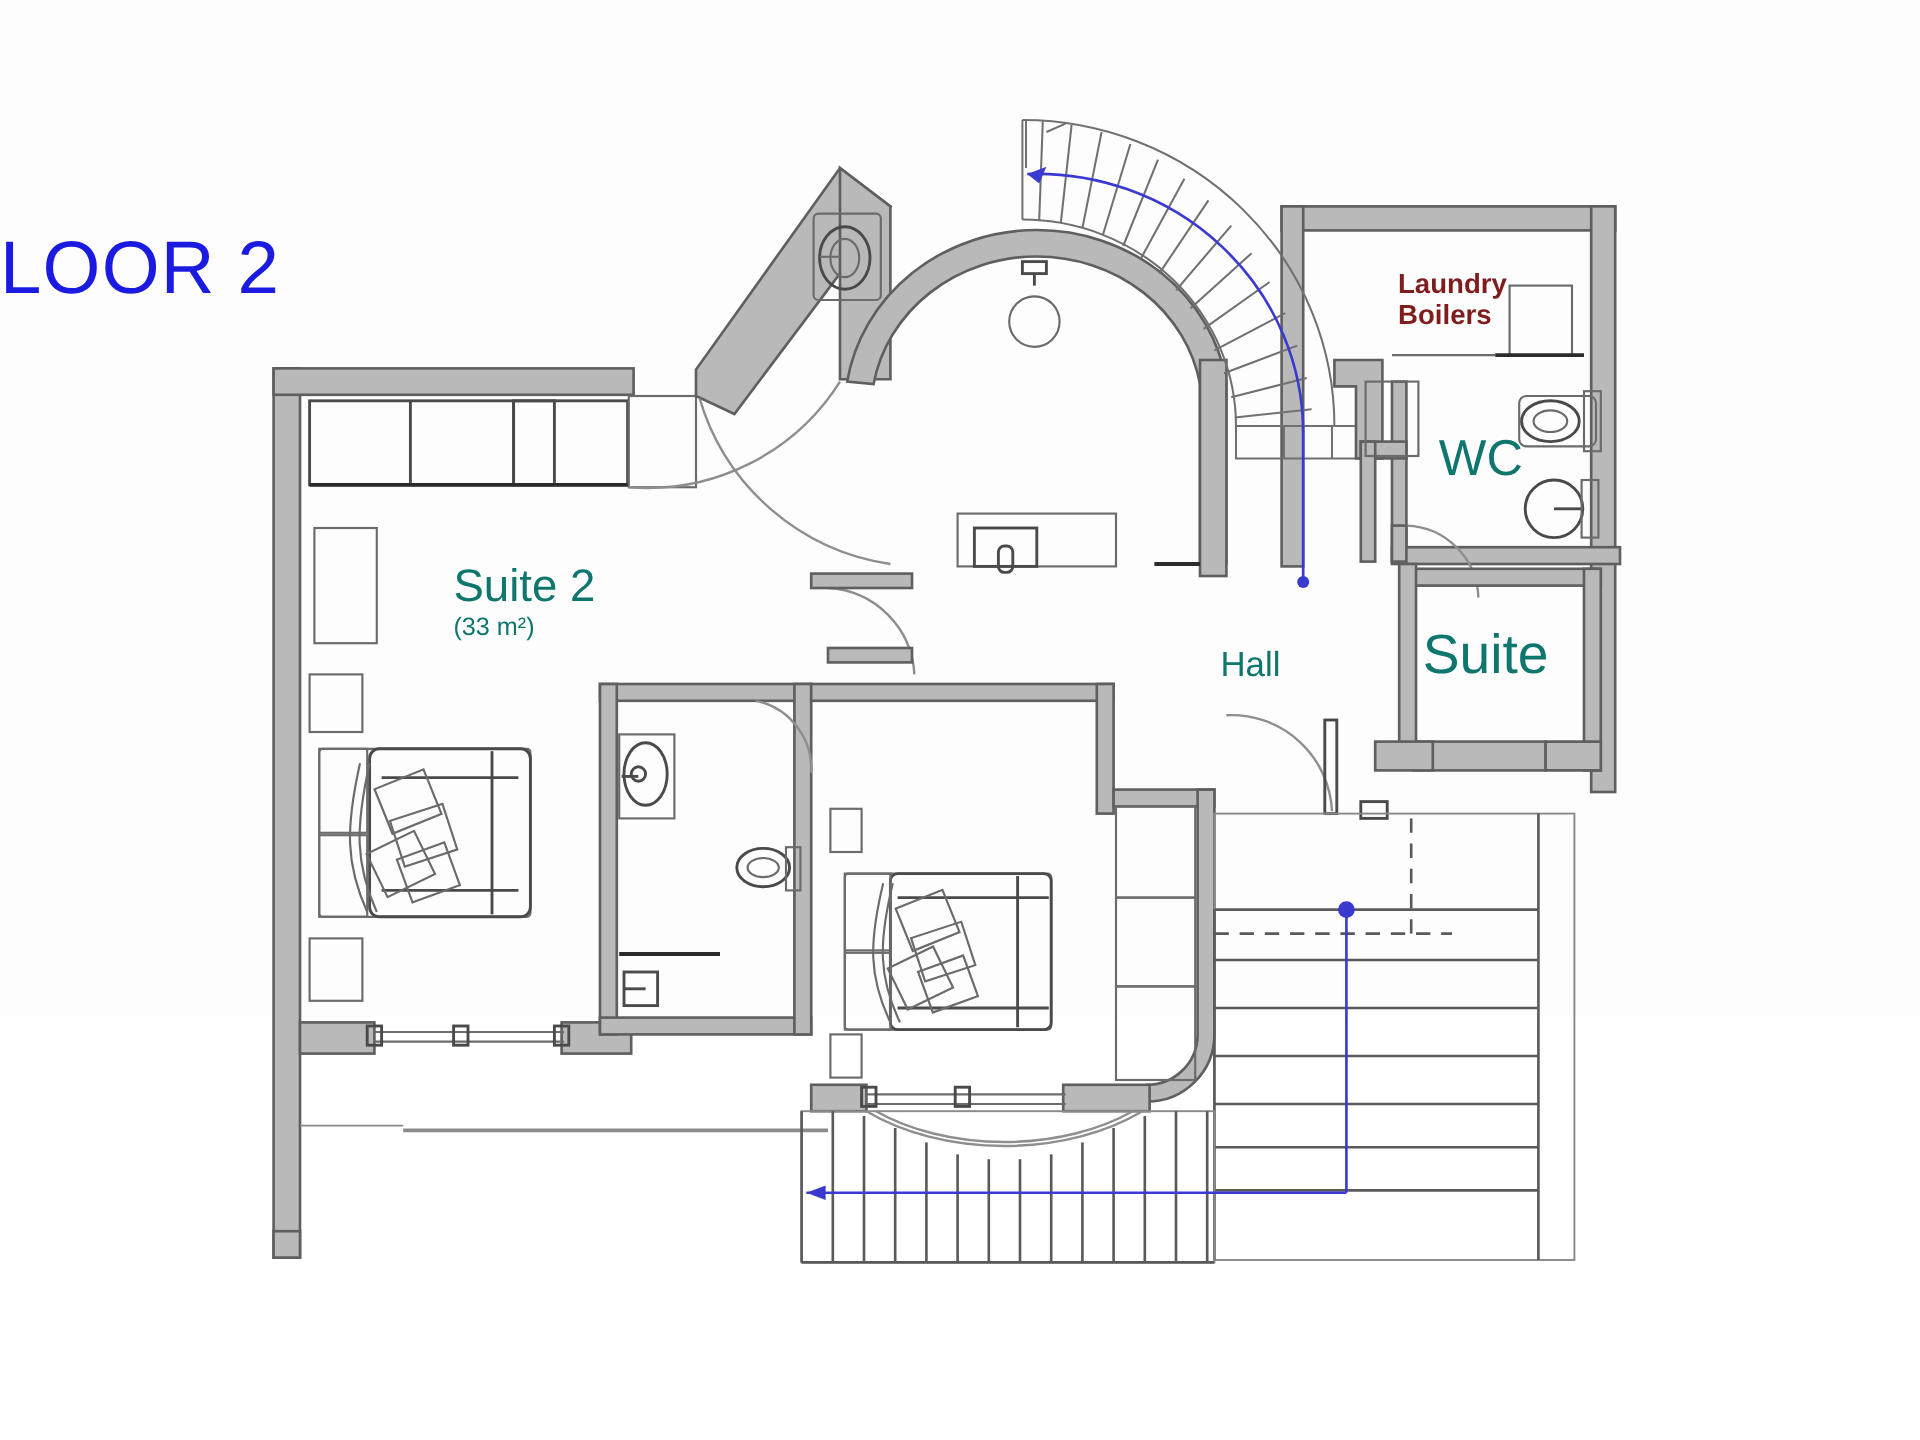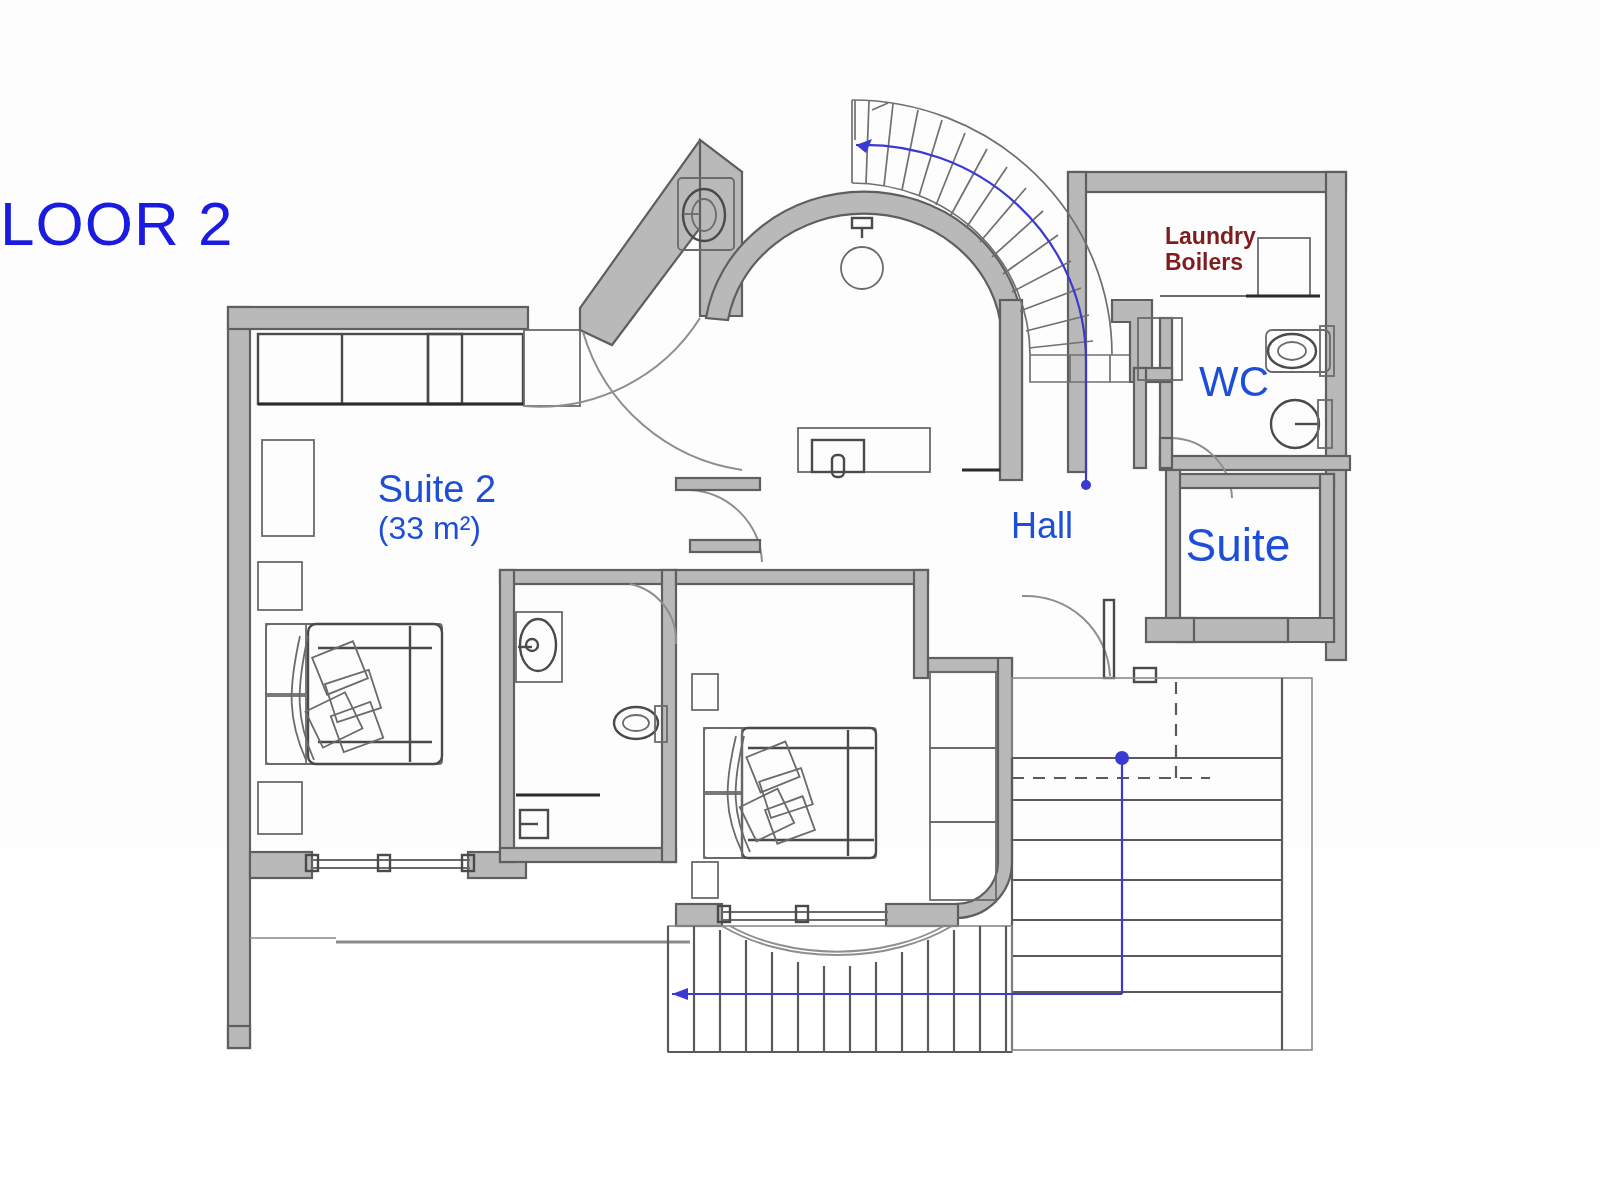--- a/index.html
+++ b/index.html
@@ -1,22 +1,22 @@
 <!DOCTYPE html>
 <html><head>
 <meta charset="utf-8">
 <style>
   html,body{margin:0;padding:0;background:#ffffff;}
   body{width:1600px;height:1200px;overflow:hidden;font-family:"Liberation Sans",sans-serif;}
   #stage{position:relative;width:1600px;height:848px;background:#fdfdfd;}
   svg#plan{position:absolute;left:0;top:0;width:1600px;height:1200px;display:block;}
-  .lbl{position:absolute;color:#1d4ed8;font-family:"Liberation Sans",sans-serif;white-space:nowrap;}
+  .lbl{position:absolute;color:#0f766e;font-family:"Liberation Sans",sans-serif;white-space:nowrap;}
   .lbl-title{font-size:62px;letter-spacing:1px;color:#1a1ae0;}
   .lbl-room{font-size:38px;text-align:left;line-height:1.0;}
-  .lbl-room .area{display:block;font-size:32px;margin-top:4px;}
+  .lbl-room .area{display:block;font-size:21px;margin-top:4px;}
   .lbl-big{font-size:46px;}
   .lbl-small{font-size:23px;line-height:1.12;font-weight:bold;color:#7f1d1d;}
 </style>
 </head>
 <body>
 
 <div id="stage">
 
   <svg id="plan" viewBox="0 0 1600 1200">
     <defs>
@@ -334,21 +334,21 @@
   </svg>
 
   <div class="lbl lbl-title" style="left:0px; top:188px;">LOOR 2</div>
 
   <div class="lbl lbl-room" style="left:437px; top:470px; transform:translateX(-50%);">
     <span>Suite 2</span>
     <span class="area">(33 m²)</span>
   </div>
 
 
-  <div class="lbl lbl-room" style="left:1042px; top:508px; transform:translateX(-50%); font-size:36px;">
+  <div class="lbl lbl-room" style="left:1042px; top:540px; transform:translateX(-50%); font-size:29px;">
     <span>Hall</span>
   </div>
 
   <div class="lbl lbl-big" style="left:1238px; top:518px; transform:translateX(-50%);">
     <span>Suite</span>
   </div>
 
   <div class="lbl lbl-big" style="left:1234px; top:358px; transform:translateX(-50%); font-size:42px;">
     <span>WC</span>
   </div>

